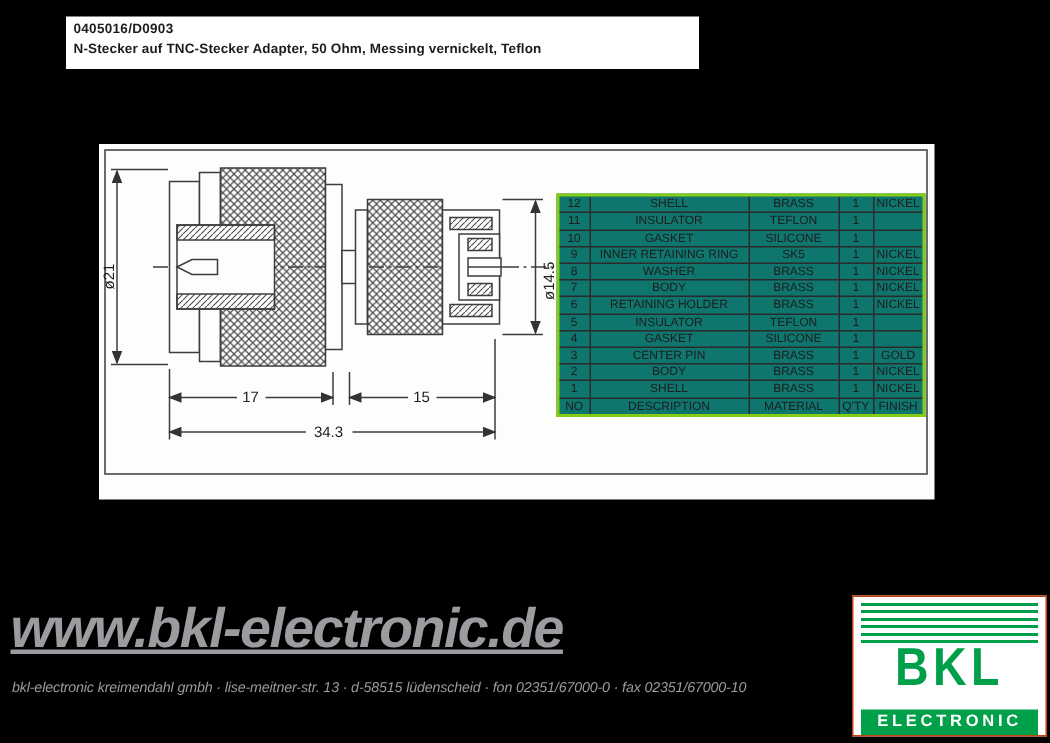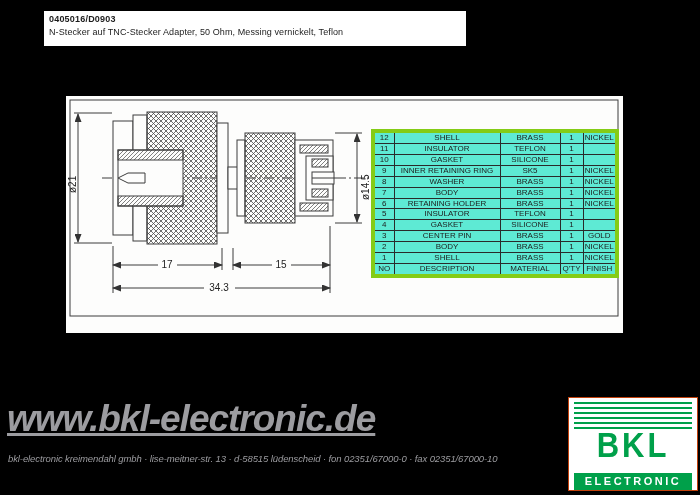--- a/index.html
+++ b/index.html
@@ -3,31 +3,31 @@
 <meta charset="utf-8">
 <style>
   html,body{margin:0;padding:0;background:#000;}
   .canvas{position:relative;width:700px;height:495px;background:#000;overflow:hidden;
           font-family:"Liberation Sans",sans-serif;}
 
   
   .header-box{position:absolute;left:44px;top:11px;width:422px;height:35px;background:#fff;
               padding:2px 0 0 5px;box-sizing:border-box;}
   .pn{font-size:9px;font-weight:bold;color:#1c1c1c;letter-spacing:.2px;margin:1px 0 0 0;}
-  .desc{font-size:9px;font-weight:normal;color:#1c1c1c;letter-spacing:.1px;margin:3px 0 0 0;white-space:nowrap;}
+  .desc{font-size:9px;font-weight:bold;color:#1c1c1c;letter-spacing:.1px;margin:3px 0 0 0;white-space:nowrap;}
 
   
   .panel{position:absolute;left:66px;top:96px;width:557px;height:237px;background:#fdfdfc;}
   .panel svg{position:absolute;left:0;top:0;}
   .panel svg text{font-family:"Liberation Sans",sans-serif;font-size:10px;fill:#222;}
 
   
   .tablewrap{position:absolute;left:305px;top:33px;width:244px;height:149px;}
   table.parts{width:100%;height:100%;border-collapse:collapse;table-layout:fixed;
-              border:4px solid #84cc16;background:#5eead4;}
+              border:2px solid #84cc16;background:#0f766e;}
   table.parts td{border:1px solid #2a2a2a;font-size:8px;line-height:1;color:#1c1c1c;
                  text-align:center;vertical-align:middle;padding:0;white-space:nowrap;overflow:hidden;}
 
   
   .website{position:absolute;left:7px;top:398px;width:450px;font-size:37px;font-weight:bold;
            font-style:italic;color:#9c9ca0;letter-spacing:-1px;white-space:nowrap;
            text-decoration:underline;}
   .address{position:absolute;left:8px;top:453px;width:450px;font-size:9.5px;font-weight:normal;
            font-style:italic;color:#9c9ca0;white-space:nowrap;letter-spacing:-0.1px;}
 

